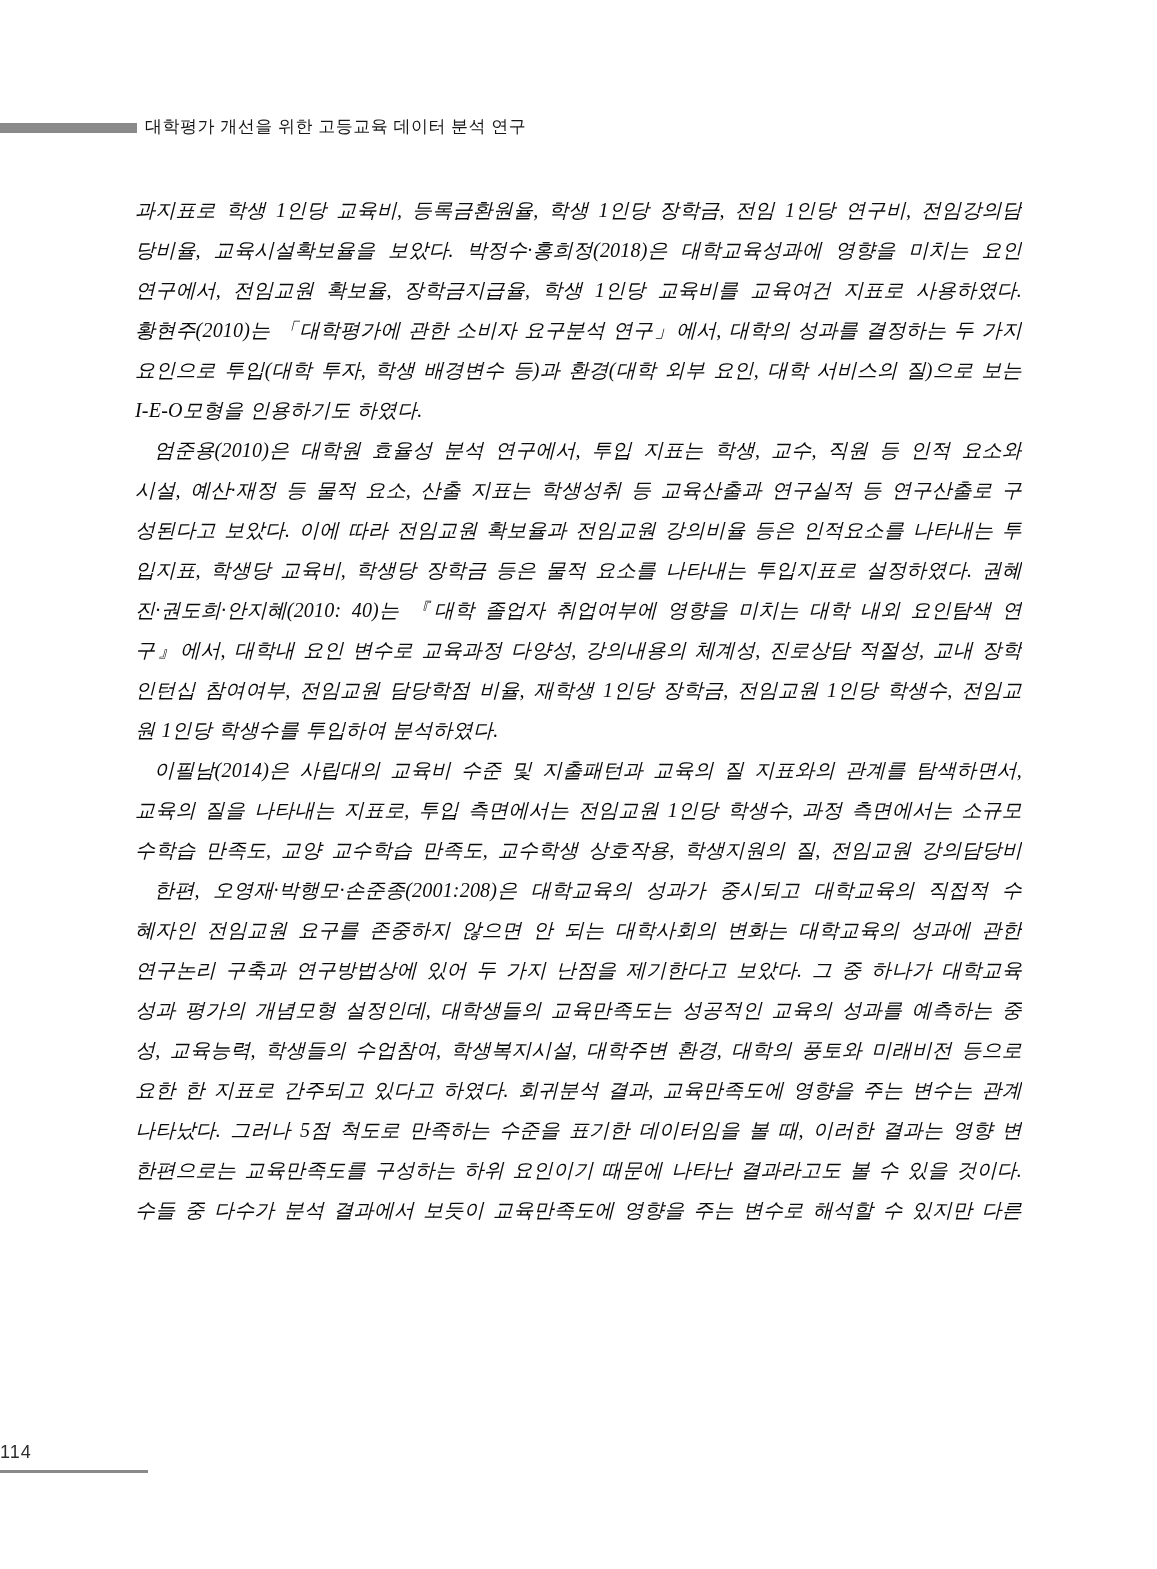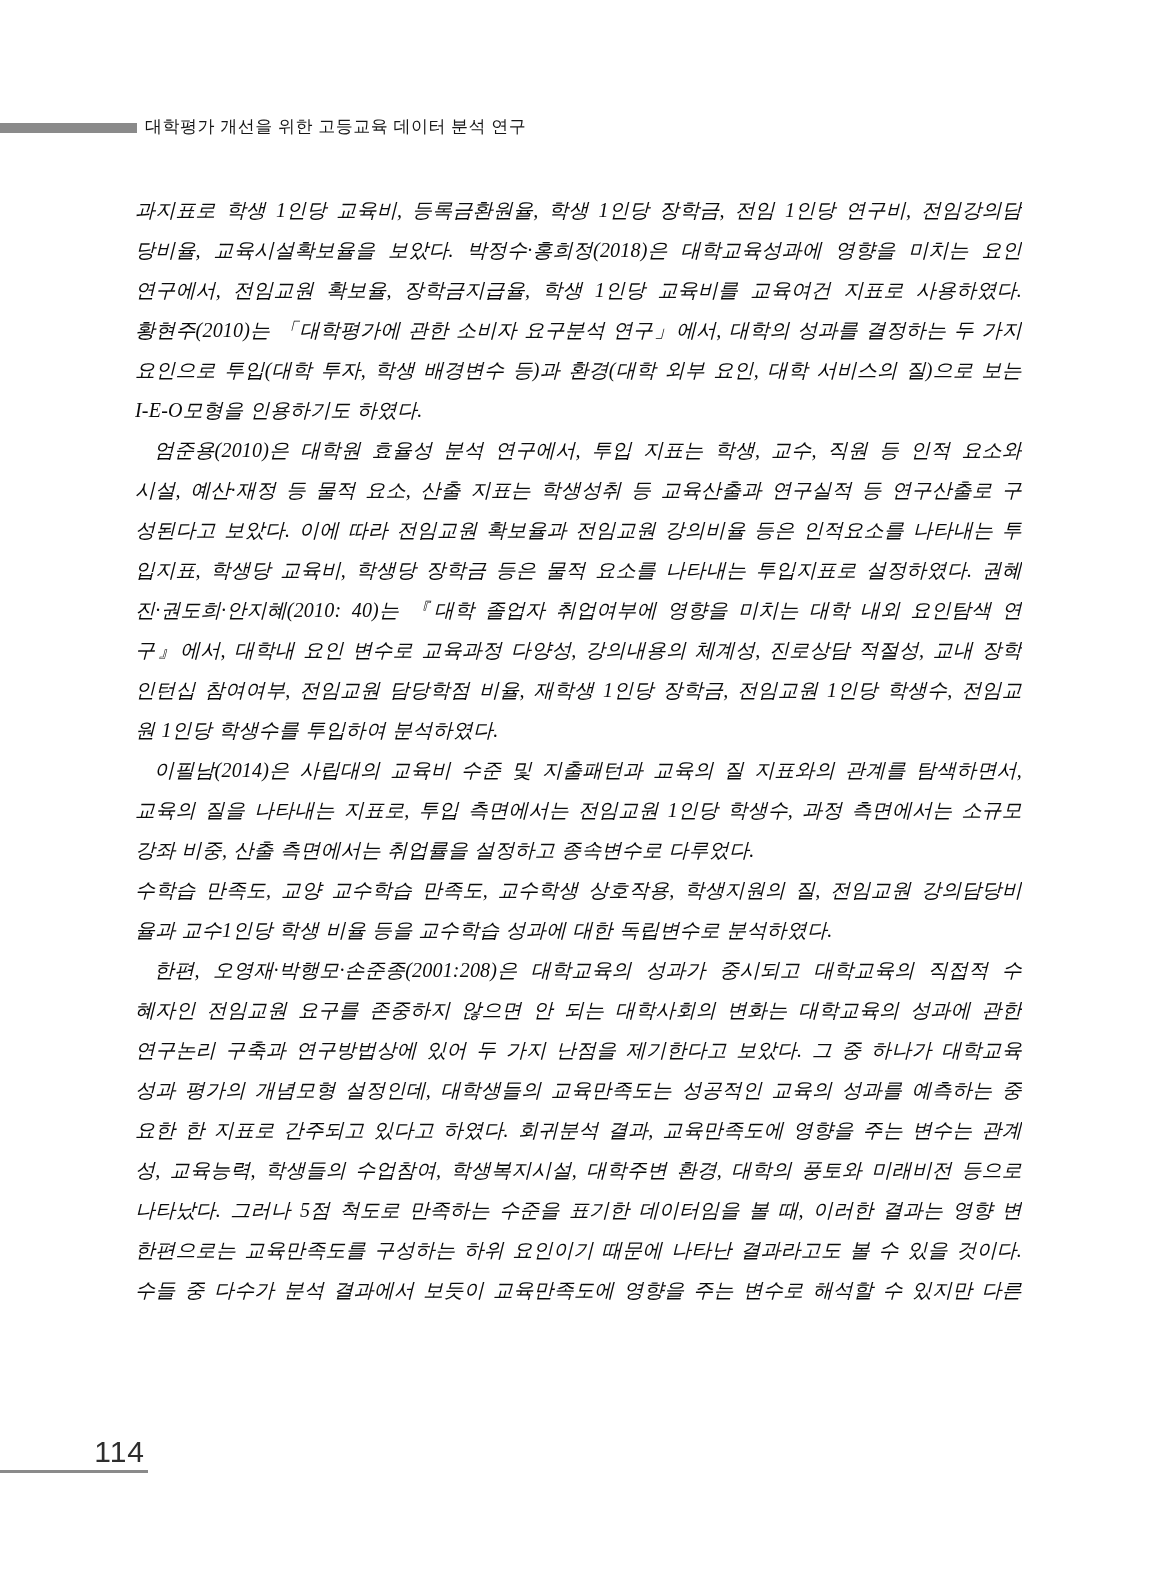--- a/index.html
+++ b/index.html
@@ -40,23 +40,22 @@
     overflow:hidden;
     text-align:justify;
     text-align-last:justify;
   }
   .line.pend { text-align-last:left; }   
   .line.ind  { text-indent:19px; }       
   
   .page-number {
     position:absolute; left:0; top:1437px;
     width:145px; height:30px; line-height:30px;
-    text-align:right;
     font-family:"Liberation Sans","DejaVu Sans",sans-serif;
-    font-size:30px; color:#2e2e2e;
+    font-size:18px; color:#2e2e2e;
     letter-spacing:1px;
   }
   .footer-rule {
     position:absolute; left:0; top:1470px;
     width:148px; height:3px;
     background:#8a8a8a;
   }
 </style>
 </head>
 <body>
@@ -77,29 +76,27 @@
       <div class="line ind">엄준용(2010)은 대학원 효율성 분석 연구에서, 투입 지표는 학생, 교수, 직원 등 인적 요소와</div>
       <div class="line">시설, 예산·재정 등 물적 요소, 산출 지표는 학생성취 등 교육산출과 연구실적 등 연구산출로 구</div>
       <div class="line">성된다고 보았다. 이에 따라 전임교원 확보율과 전임교원 강의비율 등은 인적요소를 나타내는 투</div>
       <div class="line">입지표, 학생당 교육비, 학생당 장학금 등은 물적 요소를 나타내는 투입지표로 설정하였다. 권혜</div>
       <div class="line">진·권도희·안지혜(2010: 40)는 『대학 졸업자 취업여부에 영향을 미치는 대학 내외 요인탐색 연</div>
       <div class="line">구』에서, 대학내 요인 변수로 교육과정 다양성, 강의내용의 체계성, 진로상담 적절성, 교내 장학</div>
       <div class="line">인턴십 참여여부, 전임교원 담당학점 비율, 재학생 1인당 장학금, 전임교원 1인당 학생수, 전임교</div>
       <div class="line pend">원 1인당 학생수를 투입하여 분석하였다.</div>
       <div class="line ind">이필남(2014)은 사립대의 교육비 수준 및 지출패턴과 교육의 질 지표와의 관계를 탐색하면서,</div>
       <div class="line">교육의 질을 나타내는 지표로, 투입 측면에서는 전임교원 1인당 학생수, 과정 측면에서는 소규모</div>
-      <div class="line pend">강좌 비중, 산출 측면에서는 취업률을 설정하고 종속변수로 다루었다.</div>
       <div class="line">수학습 만족도, 교양 교수학습 만족도, 교수학생 상호작용, 학생지원의 질, 전임교원 강의담당비</div>
-      <div class="line pend">율과 교수1인당 학생 비율 등을 교수학습 성과에 대한 독립변수로 분석하였다.</div>
       <div class="line ind">한편, 오영재·박행모·손준종(2001:208)은 대학교육의 성과가 중시되고 대학교육의 직접적 수</div>
       <div class="line">혜자인 전임교원 요구를 존중하지 않으면 안 되는 대학사회의 변화는 대학교육의 성과에 관한</div>
       <div class="line">연구논리 구축과 연구방법상에 있어 두 가지 난점을 제기한다고 보았다. 그 중 하나가 대학교육</div>
       <div class="line">성과 평가의 개념모형 설정인데, 대학생들의 교육만족도는 성공적인 교육의 성과를 예측하는 중</div>
+      <div class="line">성, 교육능력, 학생들의 수업참여, 학생복지시설, 대학주변 환경, 대학의 풍토와 미래비전 등으로</div>
       <div class="line">요한 한 지표로 간주되고 있다고 하였다. 회귀분석 결과, 교육만족도에 영향을 주는 변수는 관계</div>
-      <div class="line">성, 교육능력, 학생들의 수업참여, 학생복지시설, 대학주변 환경, 대학의 풍토와 미래비전 등으로</div>
       <div class="line">나타났다. 그러나 5점 척도로 만족하는 수준을 표기한 데이터임을 볼 때, 이러한 결과는 영향 변</div>
       <div class="line">한편으로는 교육만족도를 구성하는 하위 요인이기 때문에 나타난 결과라고도 볼 수 있을 것이다.</div>
       <div class="line">수들 중 다수가 분석 결과에서 보듯이 교육만족도에 영향을 주는 변수로 해석할 수 있지만 다른</div>
     </main>
 
   <div class="page-number">114</div>
 
   <div class="footer-rule" style="background: rgb(138, 138, 138);"></div>
 
 </div>

